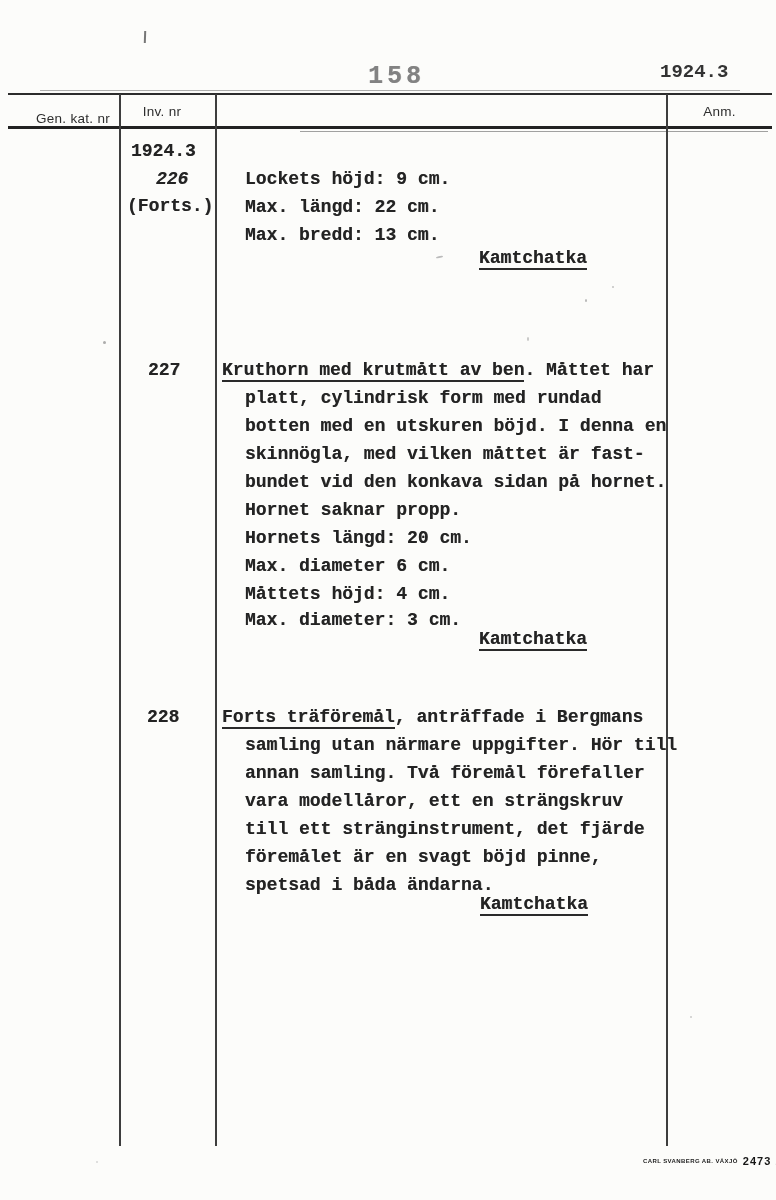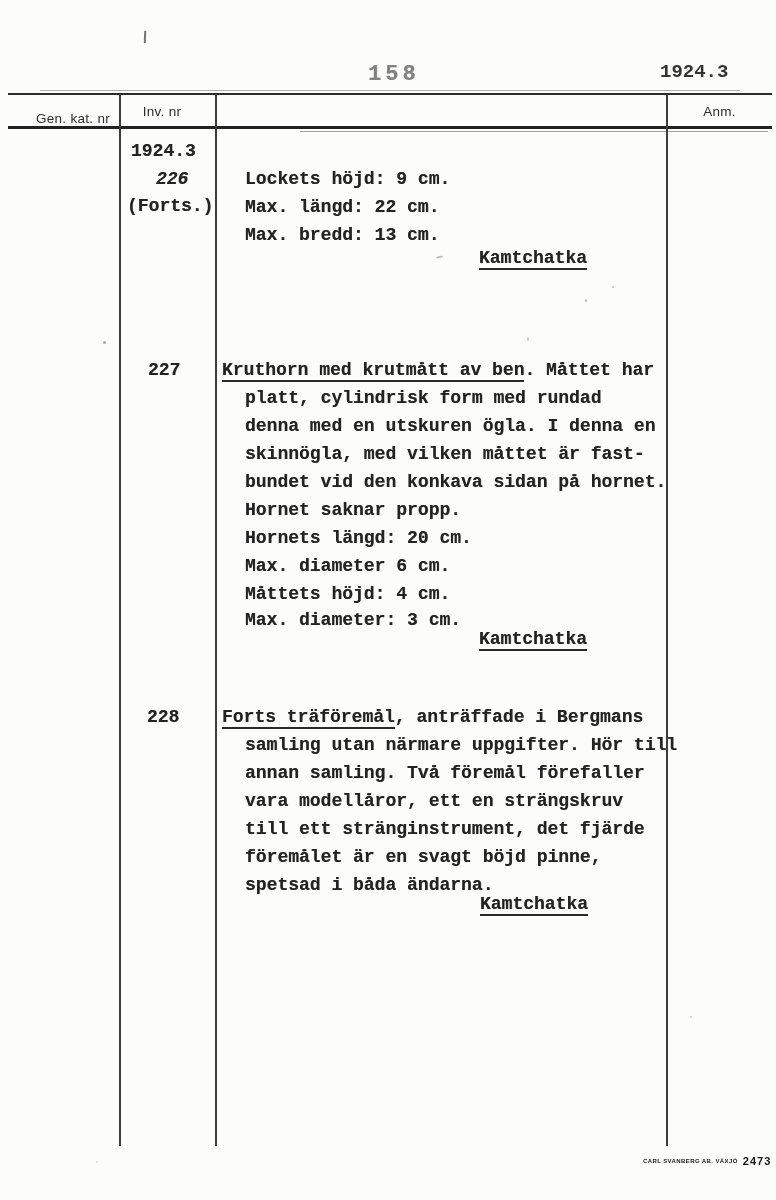--- a/index.html
+++ b/index.html
@@ -32,21 +32,21 @@
     font-size:13.5px;
     color:#2e2e2e;
     text-align:center;
     letter-spacing:.3px;
   }
   .hline{position:absolute;background:#2c2c2c;}
   .vline{position:absolute;width:1.5px;background:#3d3d3d;}
   .speck{position:absolute;border-radius:50%;}
   .pagenum{
     position:absolute;left:368px;top:62px;
-    font-size:22px;letter-spacing:4px;
+    font-size:25px;letter-spacing:4px;
     color:#828282;font-weight:bold;
     text-shadow:0.4px 0 0 rgba(130,130,130,.5);
   }
   .catref{
     position:absolute;left:660px;top:61px;
     font-size:19px;font-weight:bold;color:#333;
   }
   .footer{
     position:absolute;left:643px;top:1155px;
     display:flex;align-items:center;gap:5px;
@@ -97,21 +97,21 @@
   <div class="tw" style="left:127px;top:195px;">(Forts.)</div>
 
   <div class="tw" style="left:245px;top:168px;">Lockets höjd: 9 cm.</div>
   <div class="tw" style="left:245px;top:196px;">Max. längd: 22 cm.</div>
   <div class="tw" style="left:245px;top:224px;">Max. bredd: 13 cm.</div>
   <div class="tw" style="left:479px;top:247px;"><span class="prov">Kamtchatka</span></div>
 
   <div class="tw" style="left:148px;top:359px;">227</div>
   <div class="tw" style="left:222px;top:359px;"><span class="u">Kruthorn med krutmått av ben</span><span>. Måttet har</span></div>
   <div class="tw" style="left:245px;top:387px;">platt, cylindrisk form med rundad</div>
-  <div class="tw" style="left:245px;top:415px;">denna med en utskuren ögla. I denna en</div>
+  <div class="tw" style="left:245px;top:415px;">botten med en utskuren böjd. I denna en</div>
   <div class="tw" style="left:245px;top:443px;font-family:Liberation Mono, monospace;">skinnögla, med vilken måttet är fast-</div>
   <div class="tw" style="left:245px;top:471px;">bundet vid den konkava sidan på hornet.</div>
   <div class="tw" style="left:245px;top:499px;">Hornet saknar propp.</div>
   <div class="tw" style="left:245px;top:527px;">Hornets längd: 20 cm.</div>
   <div class="tw" style="left:245px;top:555px;">Max. diameter 6 cm.</div>
   <div class="tw" style="left:245px;top:583px;">Måttets höjd: 4 cm.</div>
   <div class="tw" style="left:245px;top:609px;">Max. diameter: 3 cm.</div>
   <div class="tw" style="left:479px;top:628px;"><span class="prov">Kamtchatka</span></div>
 
   <div class="tw" style="left:147px;top:706px;">228</div>

